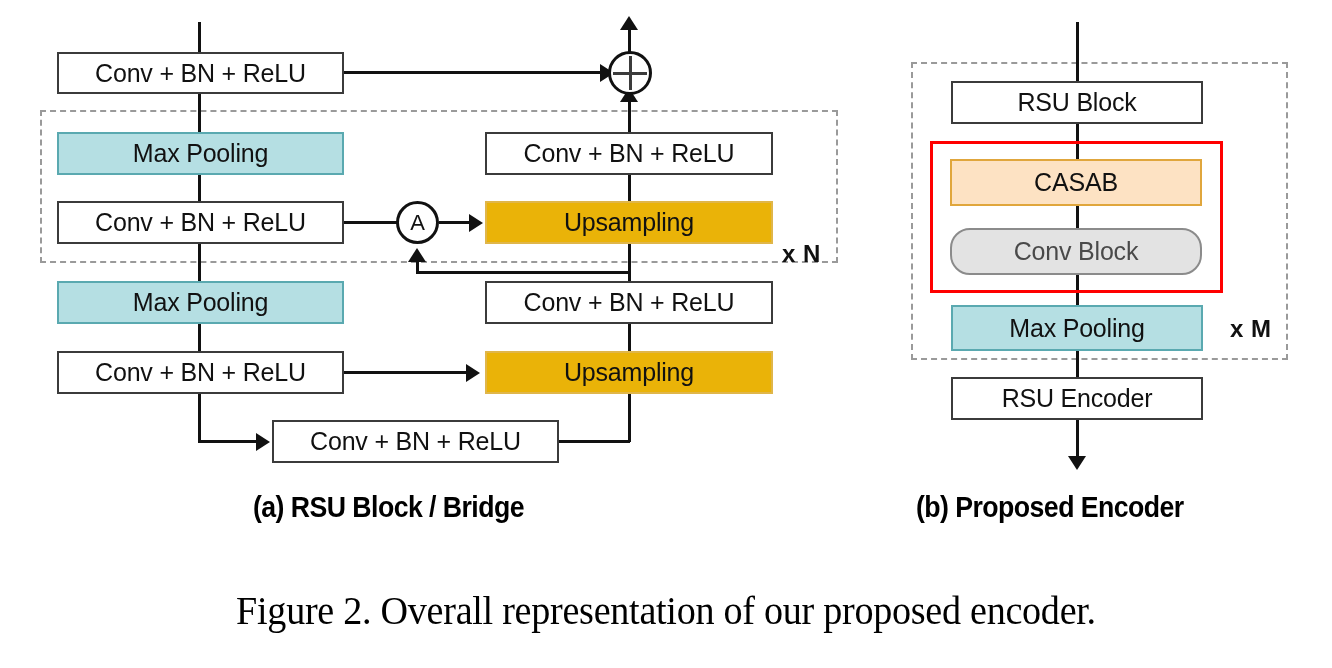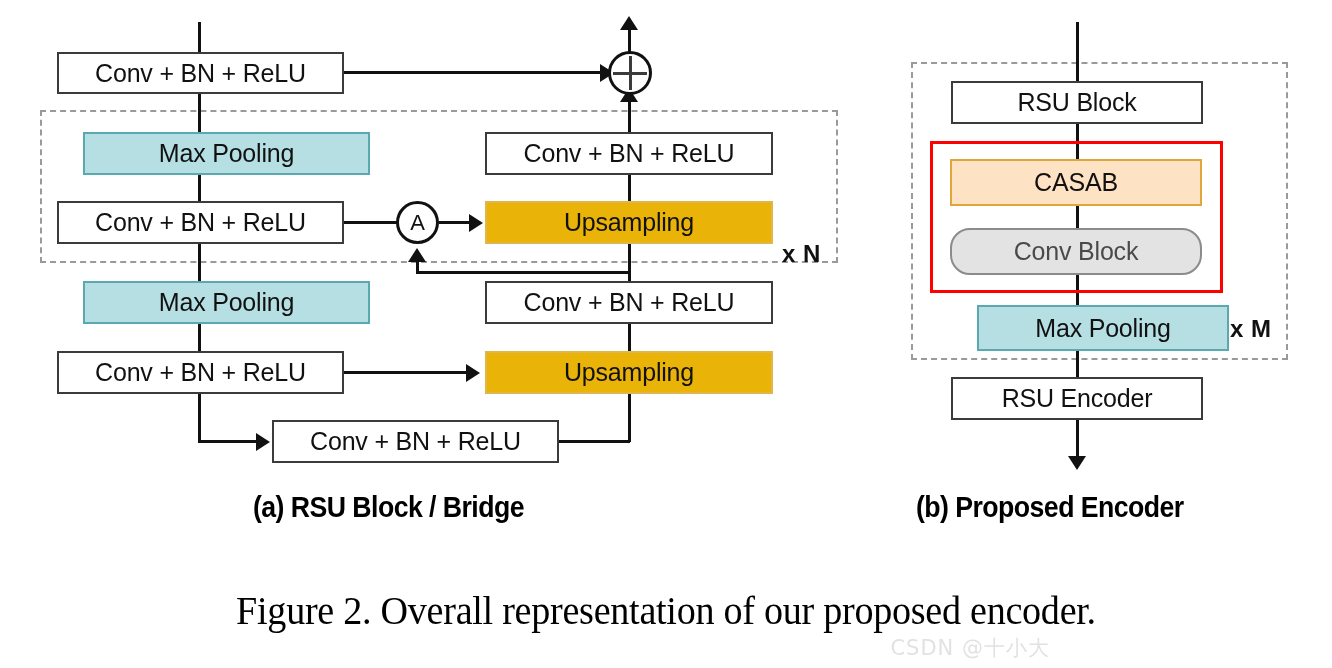--- a/index.html
+++ b/index.html
@@ -35,21 +35,20 @@
     font-family: "Liberation Sans", sans-serif;
     font-size: 25px;
     color: #111111;
     letter-spacing: -0.2px;
     white-space: nowrap;
     z-index: 5;
   }
   .node.teal {
     background: #b5dfe3;
     border-color: #5aa9b0;
-    margin-left: 26px;
   }
   .node.yellow {
     background: #eab308;
     border-color: #e0b64a;
     text-align: center;
   }
   .node.orange {
     background: #fde2c3;
     border-color: #e0a63c;
   }
@@ -315,15 +314,14 @@
 
   <div class="line-v" style="left:1076px; top:418px; height:42px;"></div>
   <div class="arrow-down" style="left:1068px; top:456px;"></div>
 
   <div class="repeat-label" style="left:1230px; top:315px;">x M</div>
 
   <div class="subcaption" style="left:916px; top:491px;">(b) Proposed Encoder</div>
 
   <div class="figure-caption">Figure 2. Overall representation of our proposed encoder.</div>
 
-  <div class="watermark">CSDN @十小大</div>
 
 </div>
 
 </body></html>

